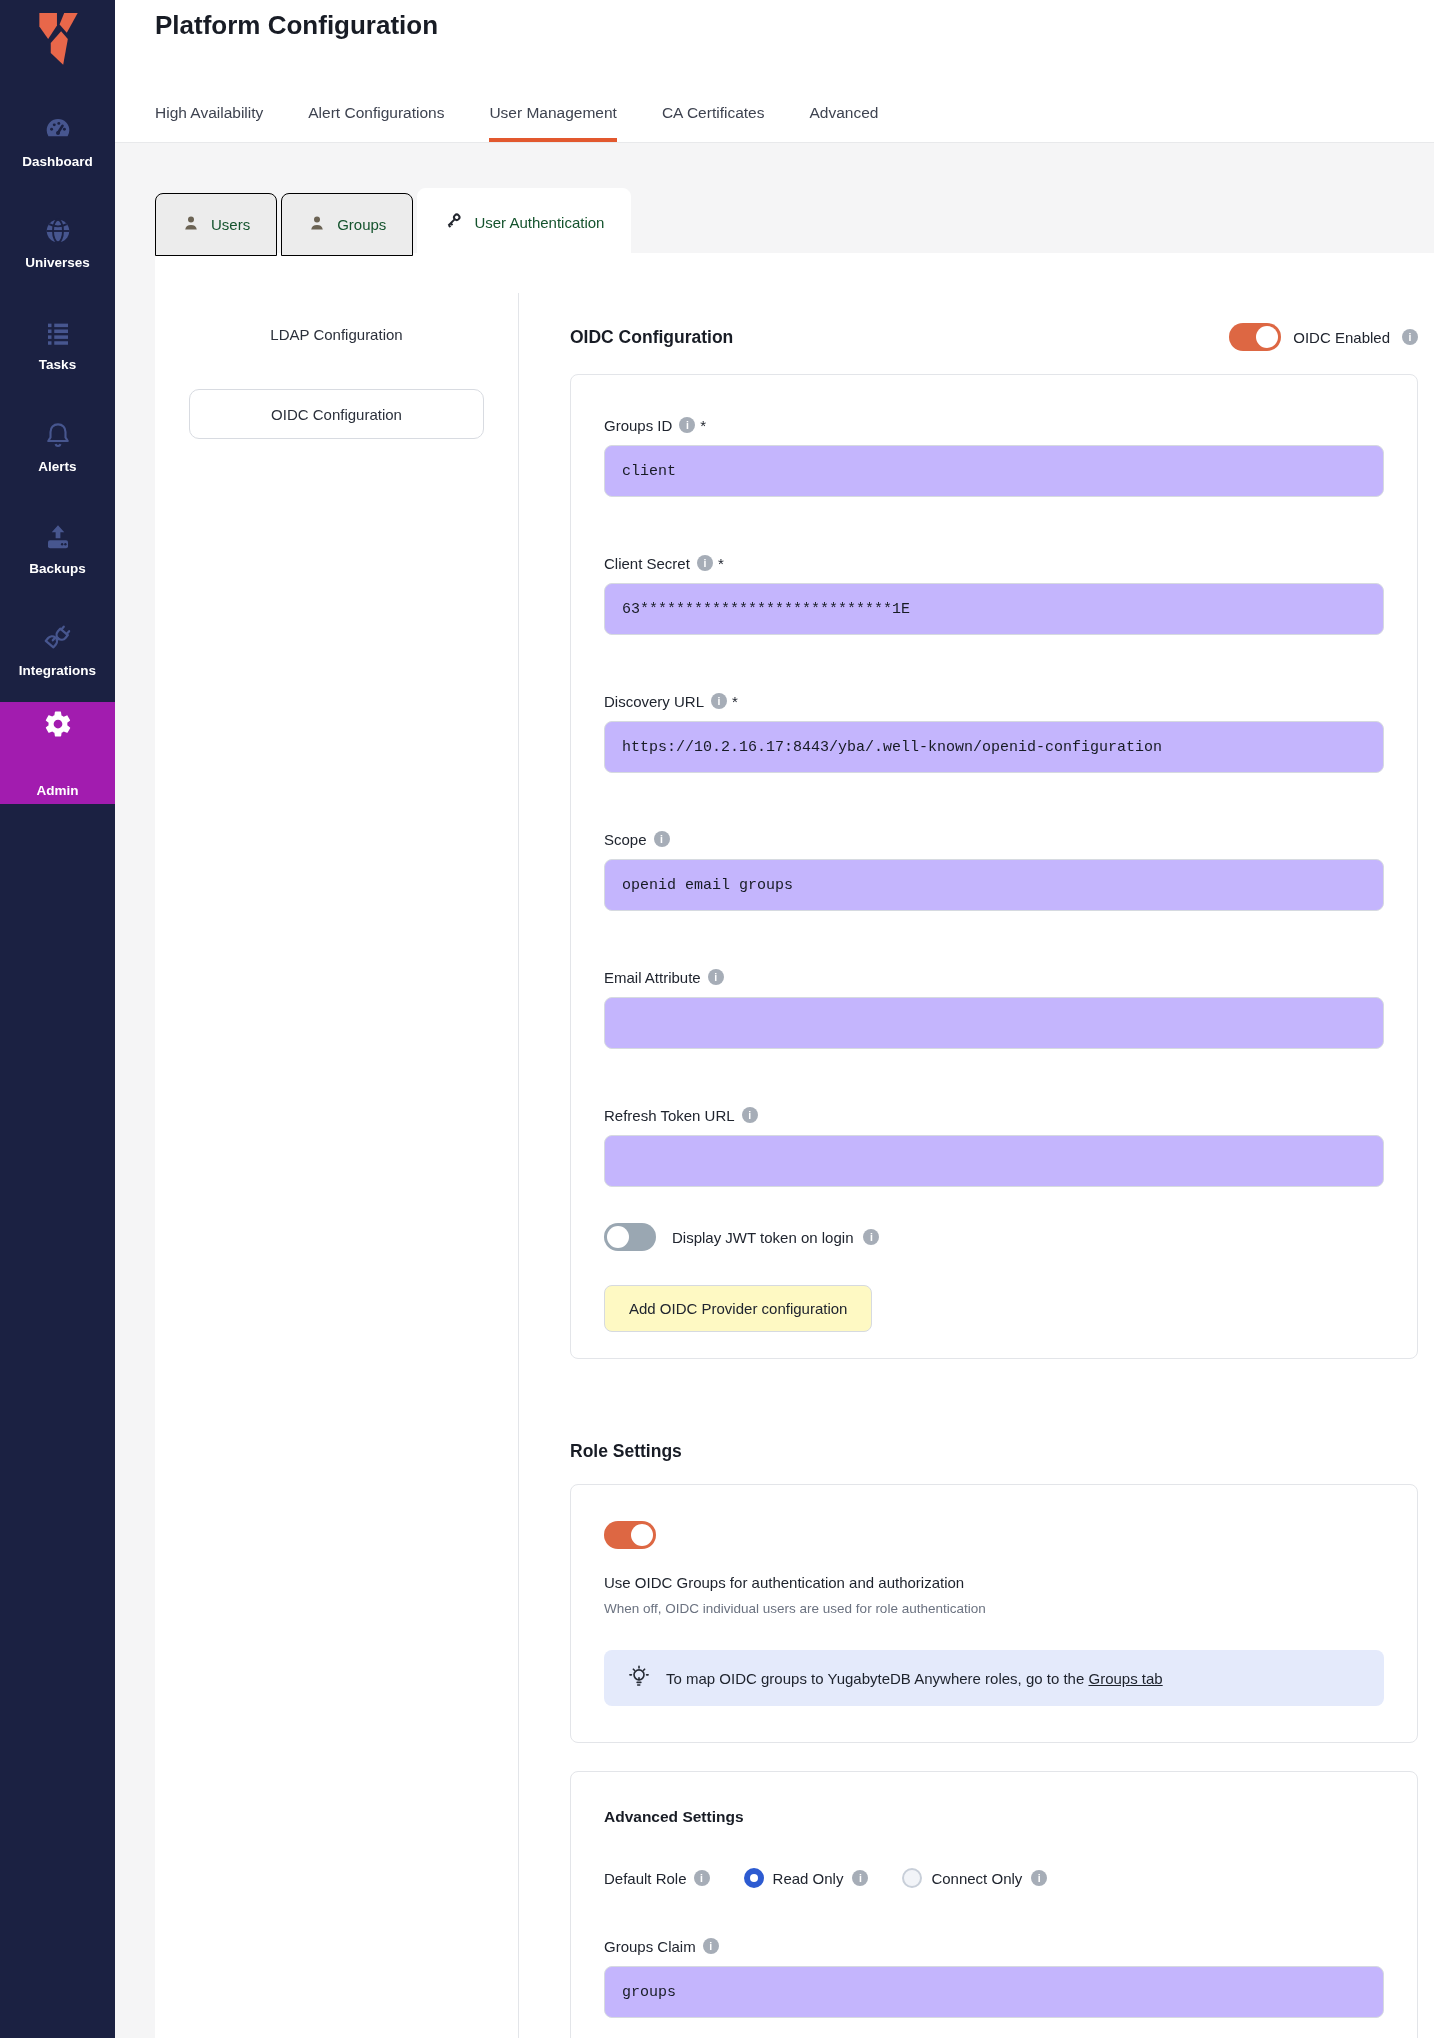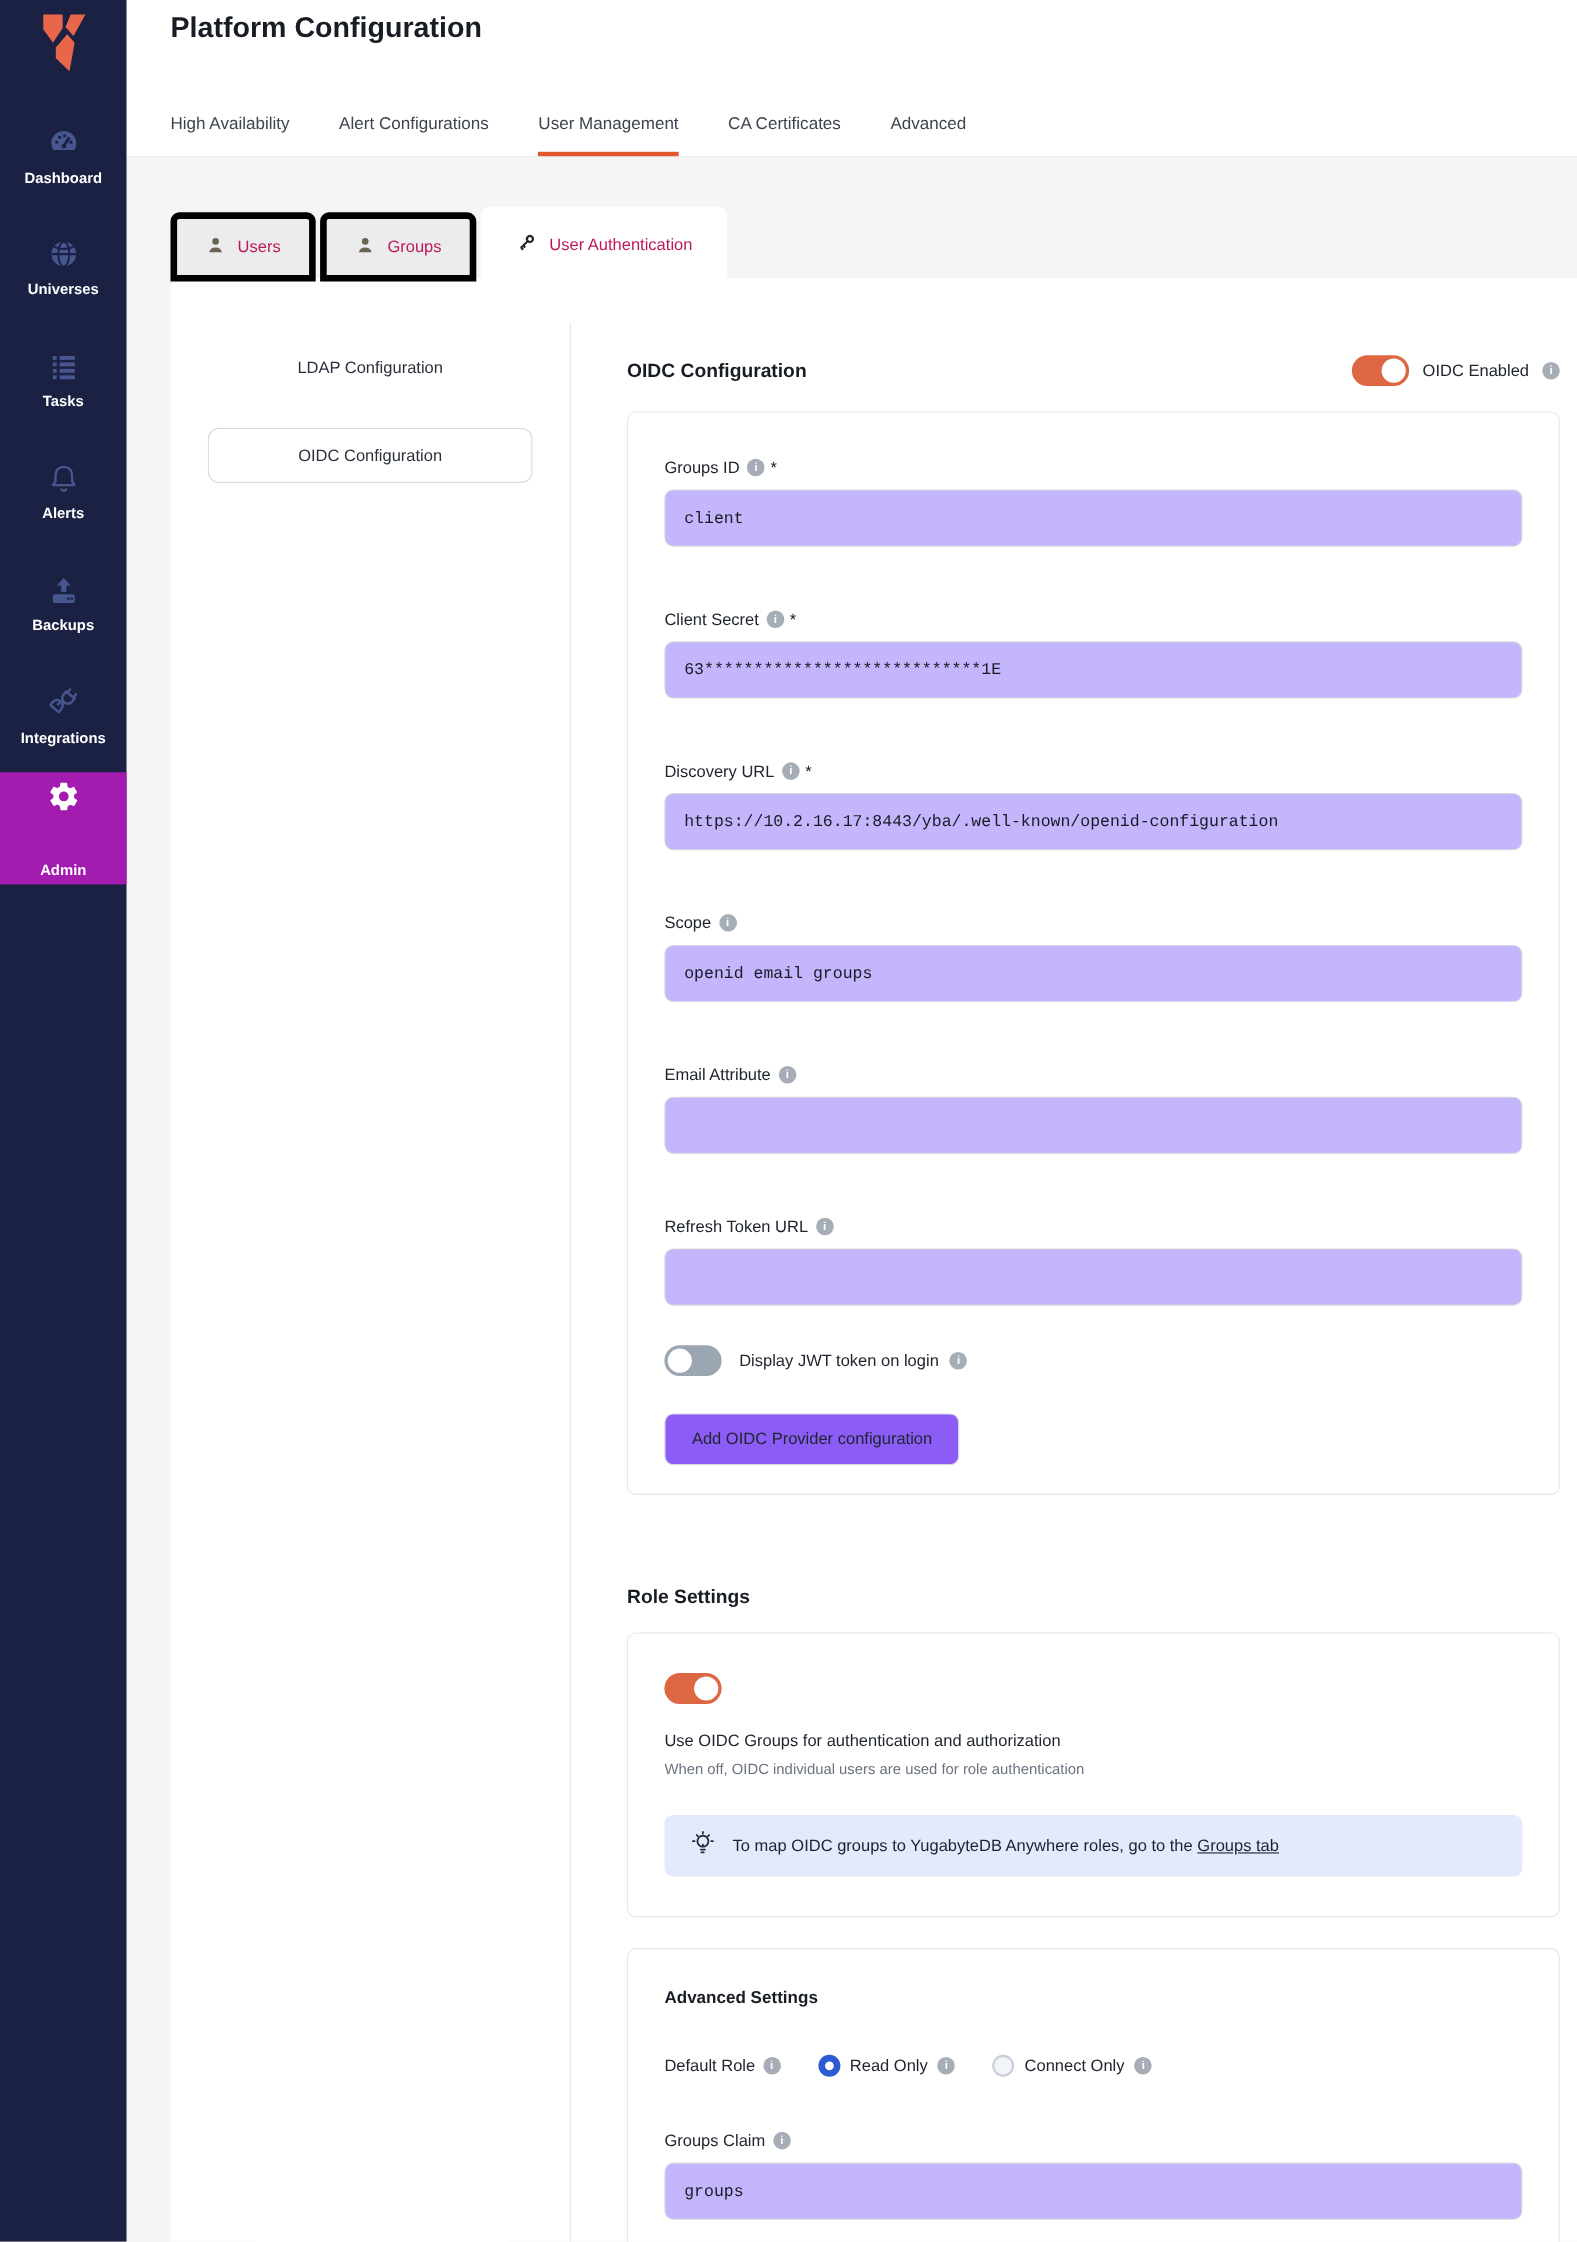--- a/index.html
+++ b/index.html
@@ -17,21 +17,21 @@
   
   .header { position:absolute; left:115px; top:0; right:0; height:143px; background:#ffffff; border-bottom:1px solid #e8e9eb; z-index:4; }
   .page-title { position:absolute; left:40px; top:10px; font-size:26px; font-weight:700; color:#181c25; }
   .tabs { position:absolute; left:40px; bottom:0; display:flex; gap:45px; }
   .tab { padding-bottom:20px; font-size:15.5px; color:#3e4350; cursor:pointer; position:relative; }
   .tab.active::after { content:""; position:absolute; left:0; right:0; bottom:0; height:4px; background:#e2582e; }
 
   
   .content { position:absolute; left:115px; top:143px; right:0; bottom:0; background:#f5f5f6; }
   .subtabs { position:absolute; top:45px; left:40px; display:flex; align-items:flex-end; gap:4px; z-index:2; }
-  .subtab { height:63px; padding:0 26px; background:#ececec; border:6px solid #000000; border-radius:8px 8px 0 0; display:flex; align-items:center; gap:11px; font-size:15px; color:#be185d; cursor:pointer; }
+  .subtab { height:63px; padding:0 26px; background:#ececec; border:1px solid #000000; border-radius:8px 8px 0 0; display:flex; align-items:center; gap:11px; font-size:15px; color:#14532d; cursor:pointer; }
   .subtab.active { height:68px; background:#ffffff; border-color:#ffffff; }
 
   .panel { position:absolute; top:110px; left:40px; right:0; bottom:0; background:#ffffff; border-top-left-radius:6px; }
   .panel-divider { position:absolute; left:363px; top:40px; bottom:0; width:1px; background:#e3e5e9; }
 
   .authnav { position:absolute; left:0; top:0; width:363px; padding-top:56px; }
   .authnav-item { width:295px; height:50px; margin:0 auto; display:flex; align-items:center; justify-content:center; font-size:15px; color:#2b303b; cursor:pointer; }
   .authnav-item.selected { margin-top:30px; border:1px solid #d8dbe1; border-radius:10px; }
 
   .formcol { position:absolute; left:415px; right:16px; top:0; padding-bottom:20px; }
@@ -50,21 +50,21 @@
 
   
   .toggle { width:52px; height:28px; border-radius:14px; position:relative; cursor:pointer; flex:0 0 auto; }
   .toggle::after { content:""; position:absolute; top:3px; width:22px; height:22px; border-radius:50%; background:#ffffff; }
   .toggle.on { background:#dd6743; }
   .toggle.on::after { left:27px; }
   .toggle.off { background:#9aa7b2; }
   .toggle.off::after { left:3px; }
 
   .jwt-row { margin-top:36px; display:flex; align-items:center; gap:16px; font-size:15px; color:#20252f; }
-  .outline-btn { margin-top:34px; height:47px; padding:0 24px; background:#8b5cf6; border:1px solid #d6dae0; border-radius:8px; font-size:15px; color:#20252f; font-family:"Liberation Sans",sans-serif; cursor:pointer; }
+  .outline-btn { margin-top:34px; height:47px; padding:0 24px; background:#fef9c3; border:1px solid #d6dae0; border-radius:8px; font-size:15px; color:#20252f; font-family:"Liberation Sans",sans-serif; cursor:pointer; }
 
   .role-heading { margin-top:82px; font-size:17.5px; font-weight:700; color:#181c25; }
   .card2 { margin-top:22px; padding:36px 33px 36px 33px; }
   .toggle-row { display:flex; gap:20px;flex-direction:column; }
   .toggle-row .t-title { font-size:15px; color:#1d222c; line-height:28px; }
   .toggle-row .t-sub { font-size:13.5px; color:#6b7280; margin-top:4px; }
   .banner { margin-top:34px; height:56px; background:#e4eafb; border-radius:8px; display:flex; align-items:center; gap:14px; padding:0 22px; font-size:15px; color:#1d222c; }
   .banner a { color:#1d222c; }
 
   .card3 { margin-top:28px; padding:36px 33px 42px 33px; }

